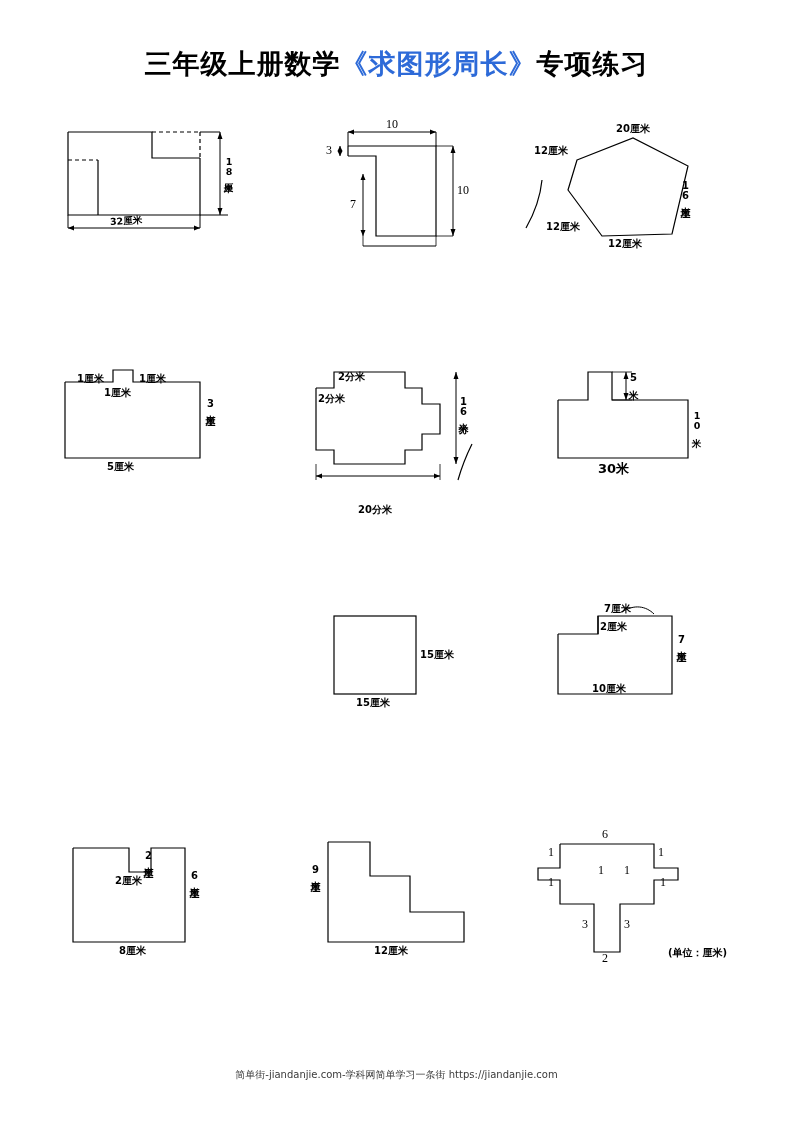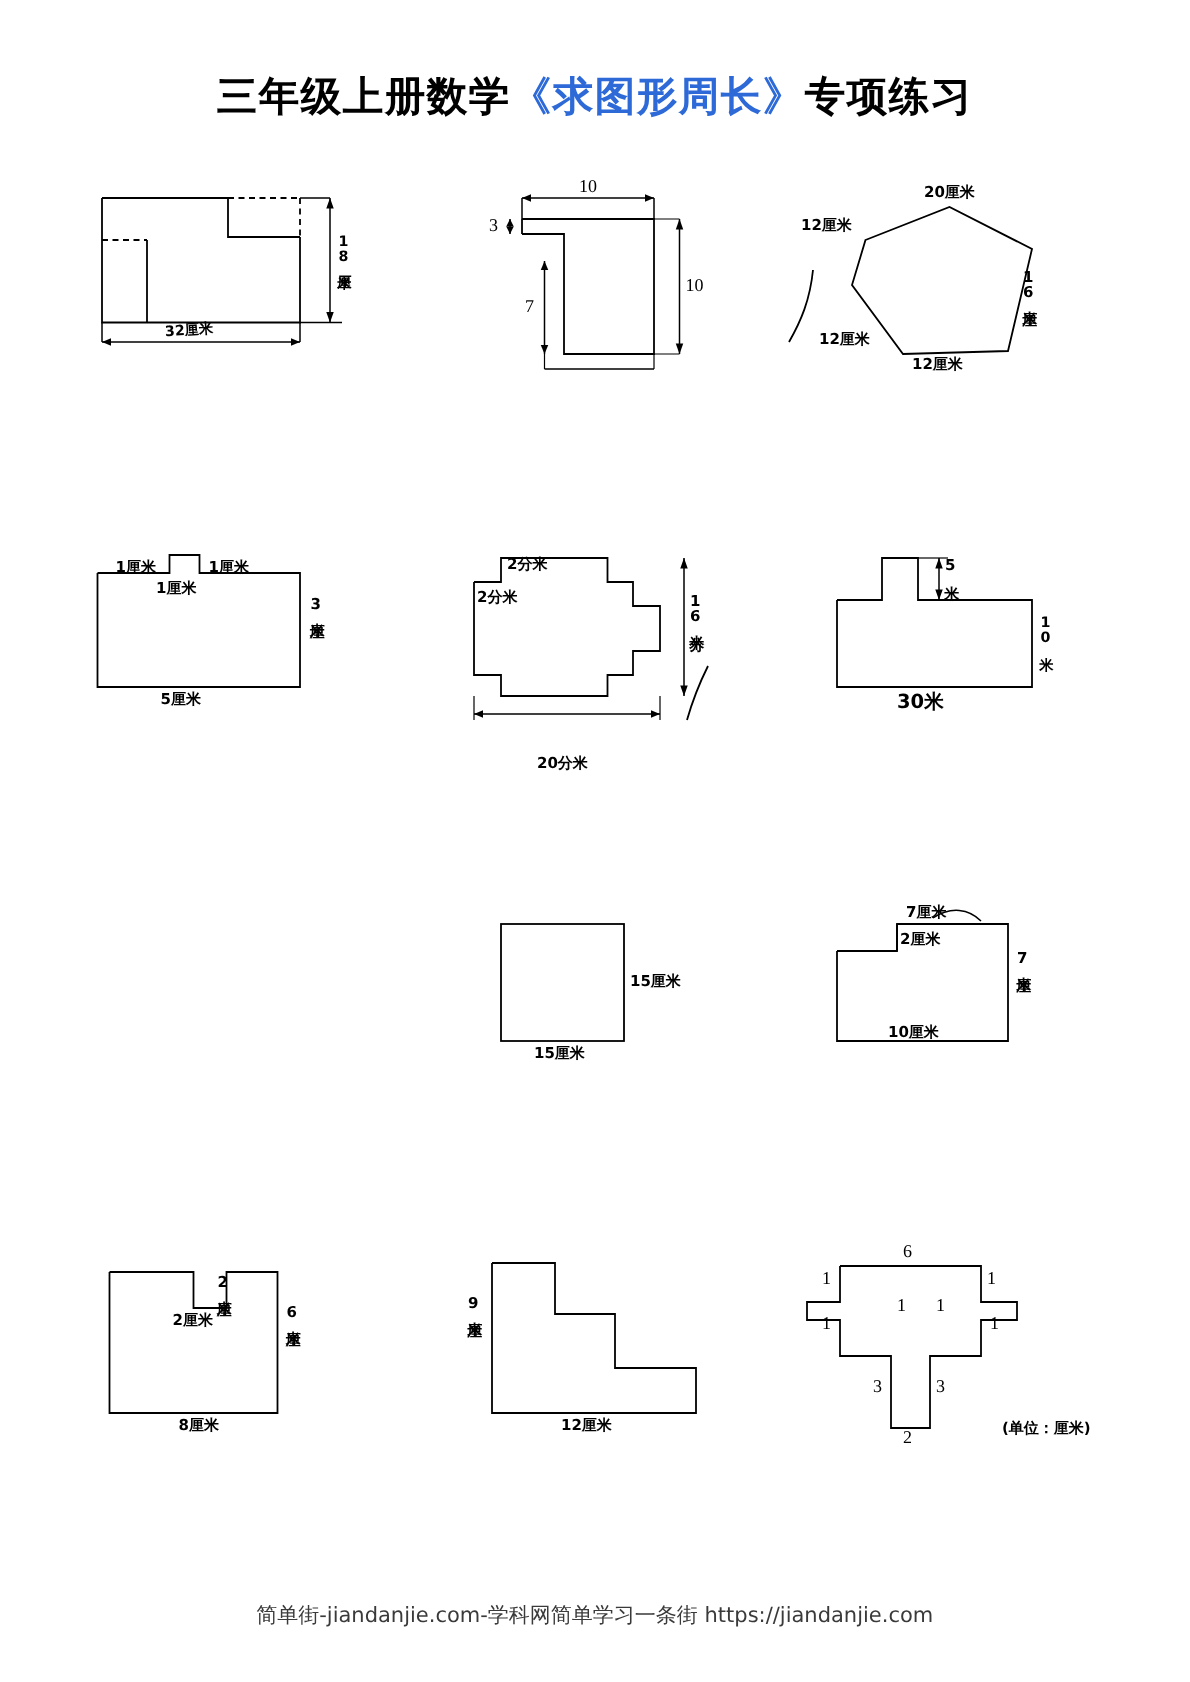--- a/index.html
+++ b/index.html
@@ -61,21 +61,21 @@
   }
   .lbl.sm { font-size: 10px; }
   .lbl.num { font-family: "Liberation Serif", serif; font-weight: normal; font-size: 12px; }
   .footer {
     position: absolute;
     left: 0;
     top: 1068px;
     width: 793px;
     text-align: center;
     font-family: "DejaVu Sans", sans-serif;
-    font-size: 14px;
+    font-size: 10px;
     color: #3a3a3a;
   }
 </style>
 </head>
 <body>
 
 <div class="page">
 
   <div class="title">
     <span>三年级上册数学</span><span class="blue">《求图形周长》</span><span>专项练习</span>

